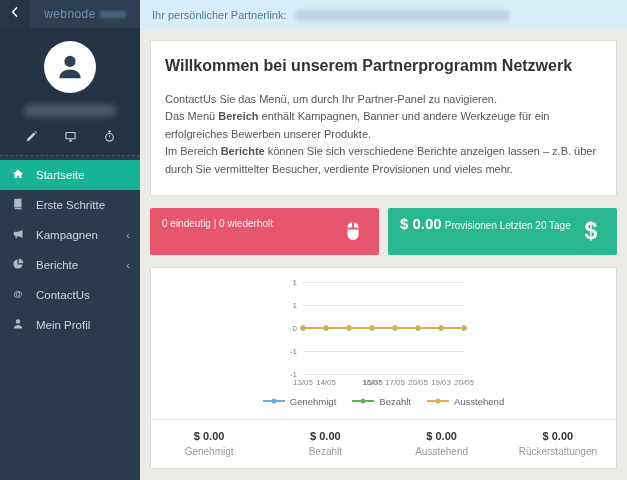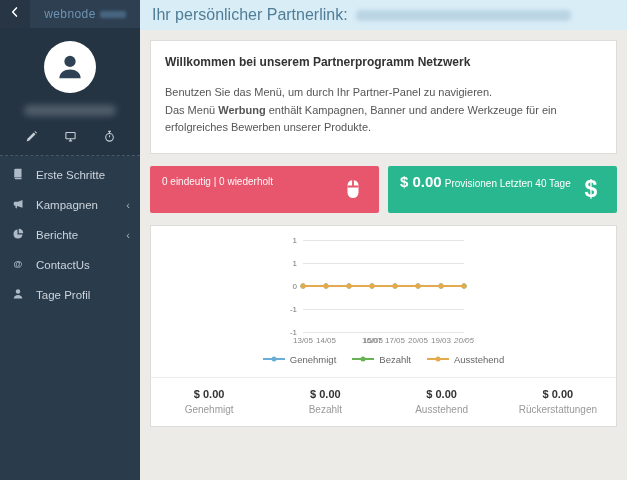--- a/index.html
+++ b/index.html
@@ -25,27 +25,27 @@
   .menu li { height:30px; display:flex; align-items:center; font-size:11.5px; cursor:pointer; }
   .menu li .mi { width:36px; display:flex; justify-content:center; color:#aebbc6; }
   .menu li .mi svg { width:12px; height:12px; }
   .menu li .label { flex:1; }
   .menu li .chev { margin-right:10px; font-size:11px; color:#9fb0bd; }
   .menu li.active { background:#18b295; color:#fff; }
   .menu li.active .mi { color:#fff; }
 
   
   .main { flex:1; display:flex; flex-direction:column; background:#ecebe7; min-width:0; }
-  .topbar { height:30px; background:#d9edf7; color:#4f7d96; font-size:16px; display:flex; align-items:center; padding:0 12px; gap:8px; flex-shrink:0; }
+  .topbar { height:30px; background:#d9edf7; color:#4f7d96; font-size:11px; display:flex; align-items:center; padding:0 12px; gap:8px; flex-shrink:0; }
   .link-pill { width:215px; height:11px; background:#b7d2e2; border-radius:4px; filter:blur(2px); opacity:.9; cursor:pointer; }
   .content { padding:10px 10px 0 10px; }
 
   .panel { background:#fff; border:1px solid #dcdcd8; }
   .welcome { padding:12px 14px 16px; font-size:11px; color:#555; line-height:1.6; }
-  .welcome h1 { font-size:12px; color:#333; margin-bottom:12px; }
+  .welcome h1 { font-size:16px; color:#333; margin-bottom:12px; }
 
   .cards-row { display:flex; gap:9px; margin-top:12px; }
   .card { flex:1; height:47px; border-radius:2px; color:#fff; padding:7px 12px; position:relative; }
   .card .top { font-size:10px; }
   .card .top .val { font-size:15px; font-weight:bold; margin-right:3px; }
   .card .sub { font-size:10px; margin-top:3px; opacity:.95; }
   .card .cicon { position:absolute; right:14px; top:50%; transform:translateY(-50%); }
   .card .cicon svg { width:24px; height:24px; display:block; }
 
   .chart-panel { margin-top:12px; }
@@ -110,20 +110,28 @@
           </span>
           <span>
             <svg viewBox="0 0 24 24" fill="none" stroke="currentColor" stroke-width="2">
               <circle cx="12" cy="13.5" r="7"></circle>
               <path d="M12 13.5V9.5M9.5 2.5h5M12 2.5v4"></path>
             </svg>
           </span>
         </div>
     </div>
     <ul class="menu" id="side-menu">
+        <li class="active">
+          <span class="mi">
+            <span><svg viewBox="0 0 24 24" fill="currentColor">
+                <path d="M12 3L2 12h3v8h5v-5h4v5h5v-8h3z"></path>
+              </svg></span>
+          </span>
+          <span class="label">Startseite</span>
+        </li>
         <li>
           <span class="mi">
             <span><svg viewBox="0 0 24 24" fill="currentColor">
                 <path d="M7 1.5h12v17H7a2.5 2.5 0 0 0-2.5 2.5V4A2.5 2.5 0 0 1 7 1.5zM7 19.5h12v3H7a1.5 1.5 0 0 1 0-3z"></path>
               </svg></span>
           </span>
           <span class="label">Erste Schritte</span>
         </li>
         <li>
           <span class="mi">
@@ -152,51 +160,52 @@
           </span>
           <span class="label">ContactUs</span>
         </li>
         <li>
           <span class="mi">
             <span><svg viewBox="0 0 24 24" fill="currentColor">
                 <circle cx="12" cy="7" r="4.5"></circle>
                 <path d="M3.5 21c0-4.5 4-7 8.5-7s8.5 2.5 8.5 7z"></path>
               </svg></span>
           </span>
-          <span class="label">Tage Profil</span>
+          <span class="label">Mein Profil</span>
         </li>
       </ul>
   </aside>
 
   <div class="main">
     <div class="topbar">
       <span>Ihr persönlicher Partnerlink:</span>
       <span class="link-pill"></span>
     </div>
 
     <div class="content">
 
       <div class="panel welcome">
         <h1>Willkommen bei unserem Partnerprogramm Netzwerk</h1>
-        <div><span>Benutzen Sie das Menü, um durch Ihr Partner-Panel zu navigieren.</span></div>
-        <div><span>Das Menü </span><b>Werbung</b><span> enthält Kampagnen, Banner und andere Werkzeuge für ein erfolgreiches Bewerben unserer Produkte.</span></div>
+        <div><span>ContactUs Sie das Menü, um durch Ihr Partner-Panel zu navigieren.</span></div>
+        <div><span>Das Menü </span><b>Bereich</b><span> enthält Kampagnen, Banner und andere Werkzeuge für ein erfolgreiches Bewerben unserer Produkte.</span></div>
+        <div><span>Im Bereich </span><b>Berichte</b><span> können Sie sich verschiedene Berichte anzeigen lassen – z.B. über durch Sie vermittelter Besucher, verdiente Provisionen und vieles mehr.</span></div>
       </div>
 
       <div class="cards-row">
         <div class="card" id="card-0" style="background: rgb(232, 86, 109); --card: #e8566d;">
           <div class="sub">0 eindeutig | 0 wiederholt</div>
           <div class="cicon">
               <svg viewBox="0 0 24 24">
                 <rect x="6.5" y="3" width="11" height="18" rx="5.5" fill="currentColor"></rect>
                 <path d="M12 3v7M6.5 9.5h11" stroke="var(--card,#e8566d)" stroke-width="1.8"></path>
               </svg>
             </div>
         </div>
         <div class="card" id="card-1" style="background: rgb(41, 183, 143); --card: #29b78f;">
-          <div class="top"><span class="val">$ 0.00</span><span>Provisionen Letzten 40 Tage</span></div>
+          <div class="top"><span class="val">$ 0.00</span><span>Provisionen Letzten 20 Tage</span></div>
           <div class="cicon">
               <svg viewBox="0 0 24 24" fill="currentColor">
                 <text x="12" y="19.5" font-size="23" font-weight="bold" text-anchor="middle">$</text>
               </svg>
             </div>
         </div>
       </div>
 
       <div class="panel chart-panel">
         <div class="chart-wrap">

